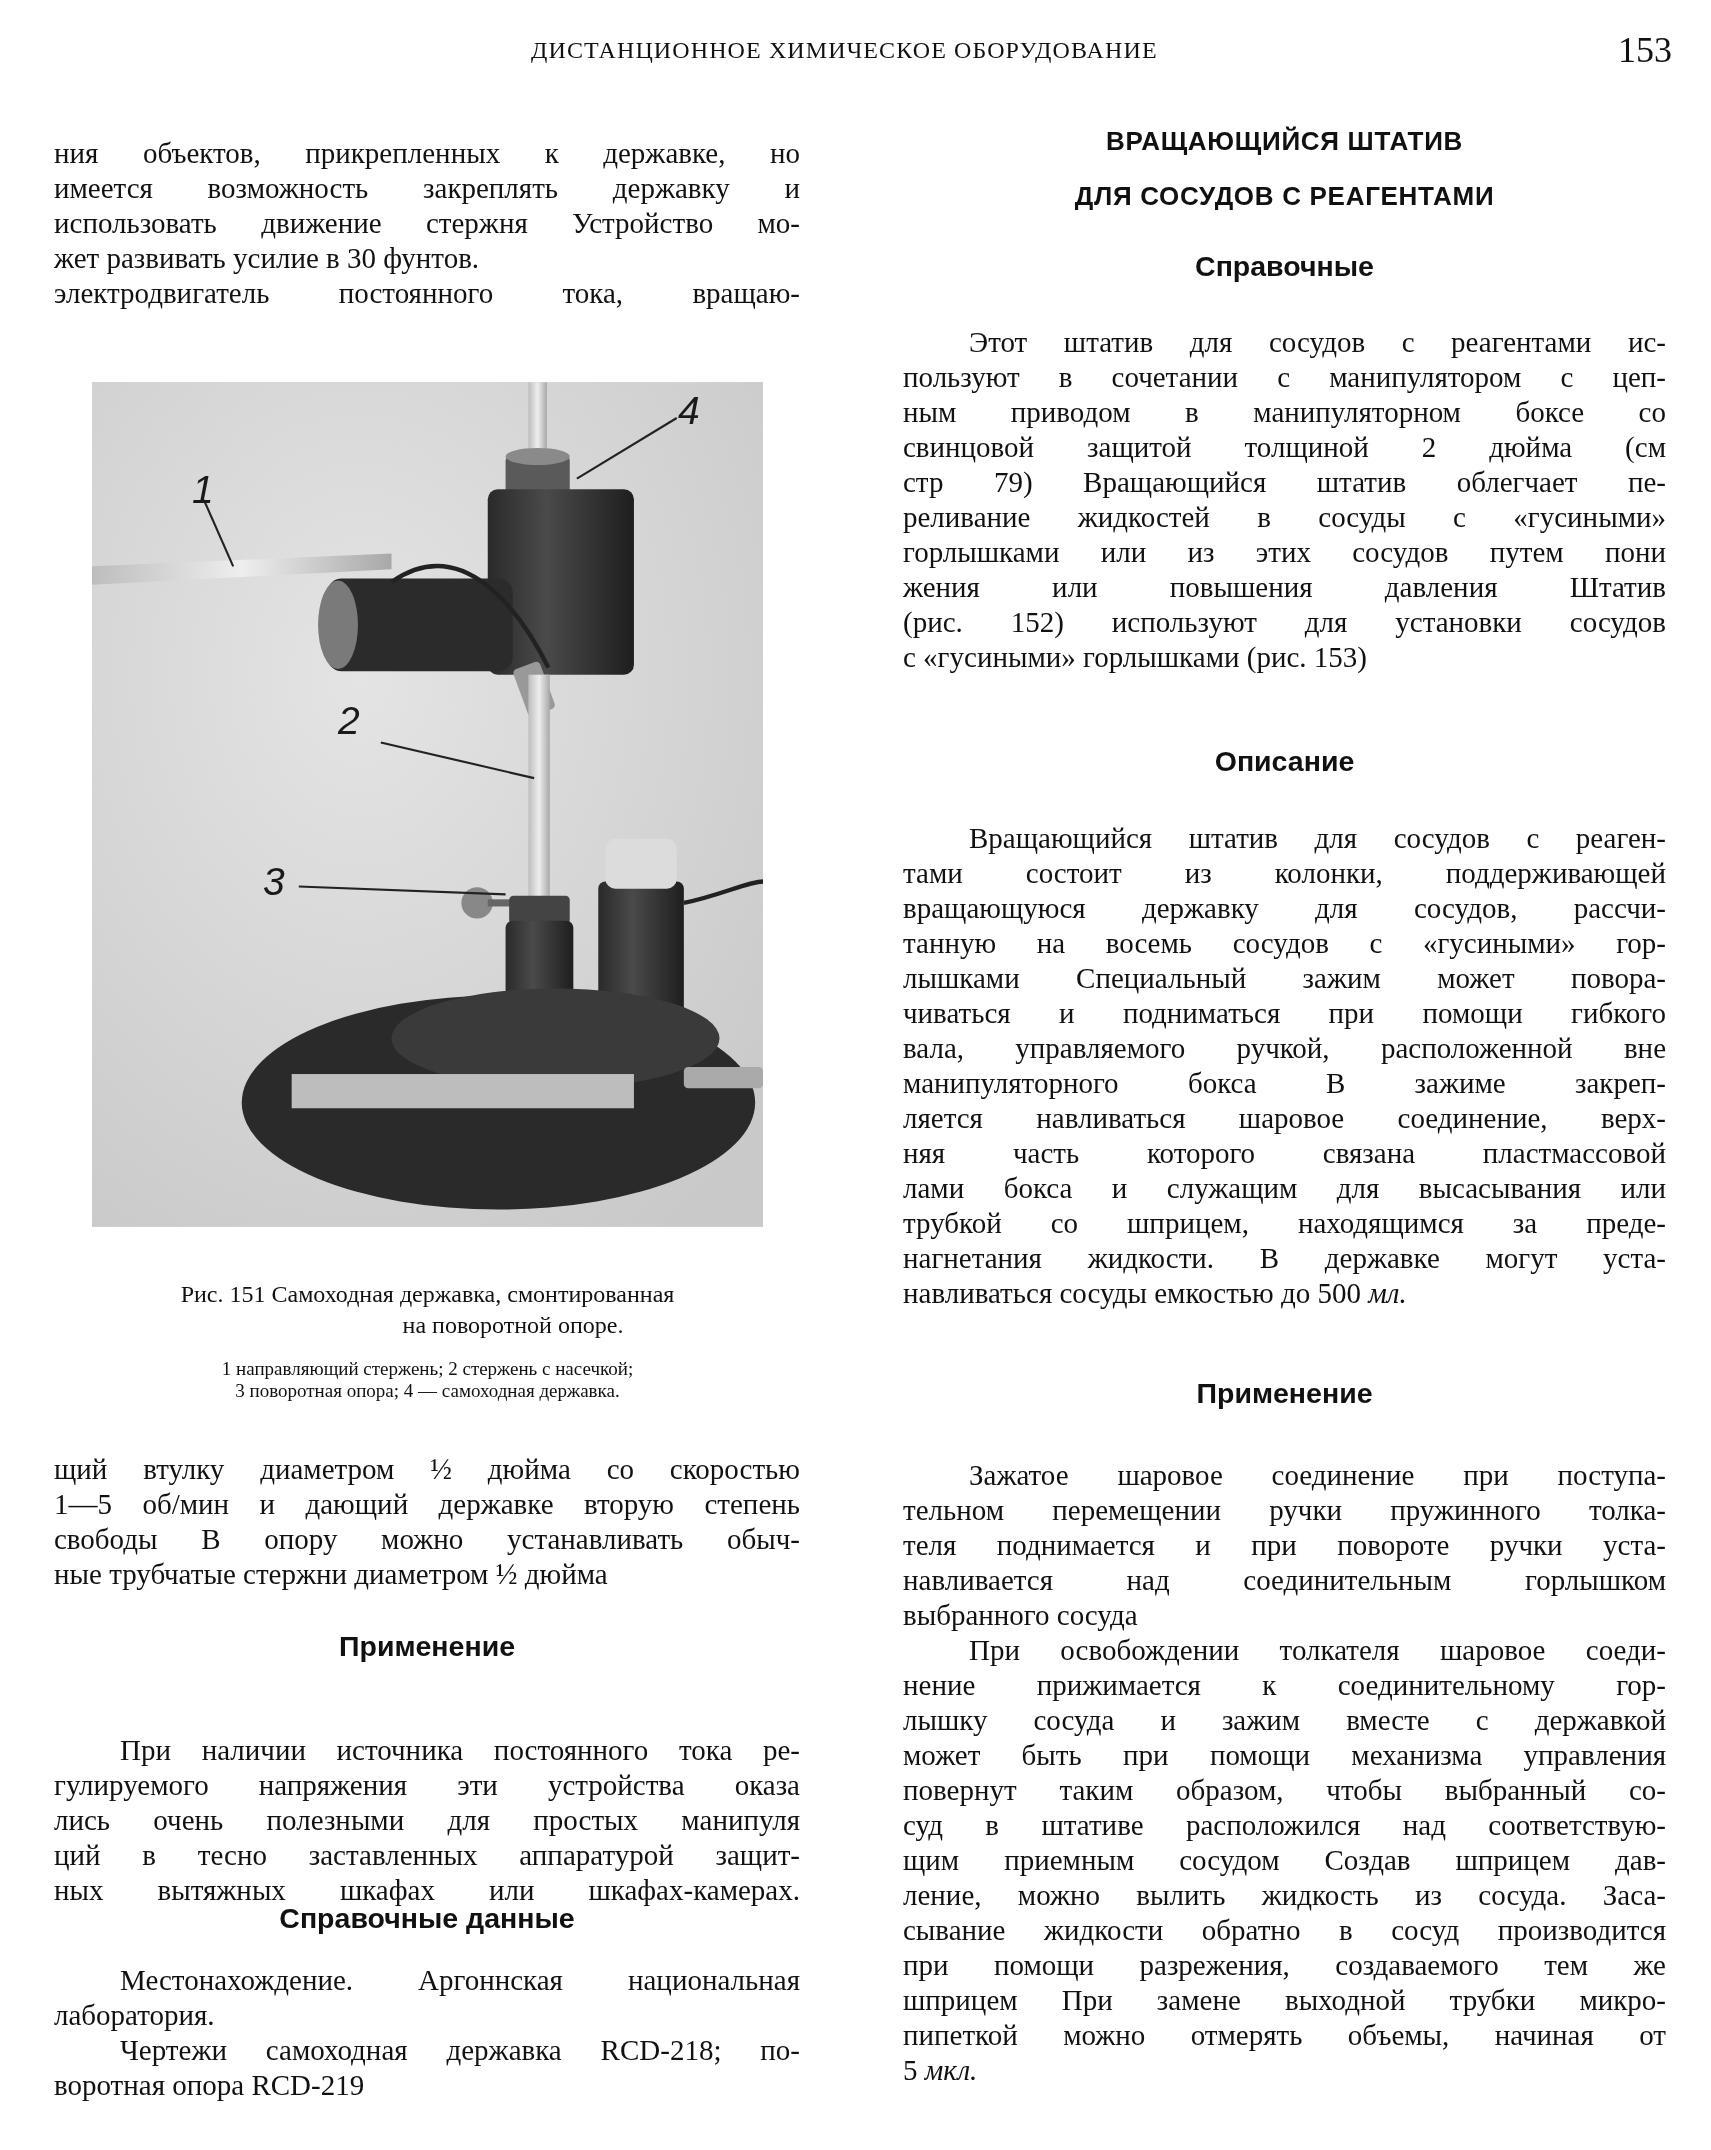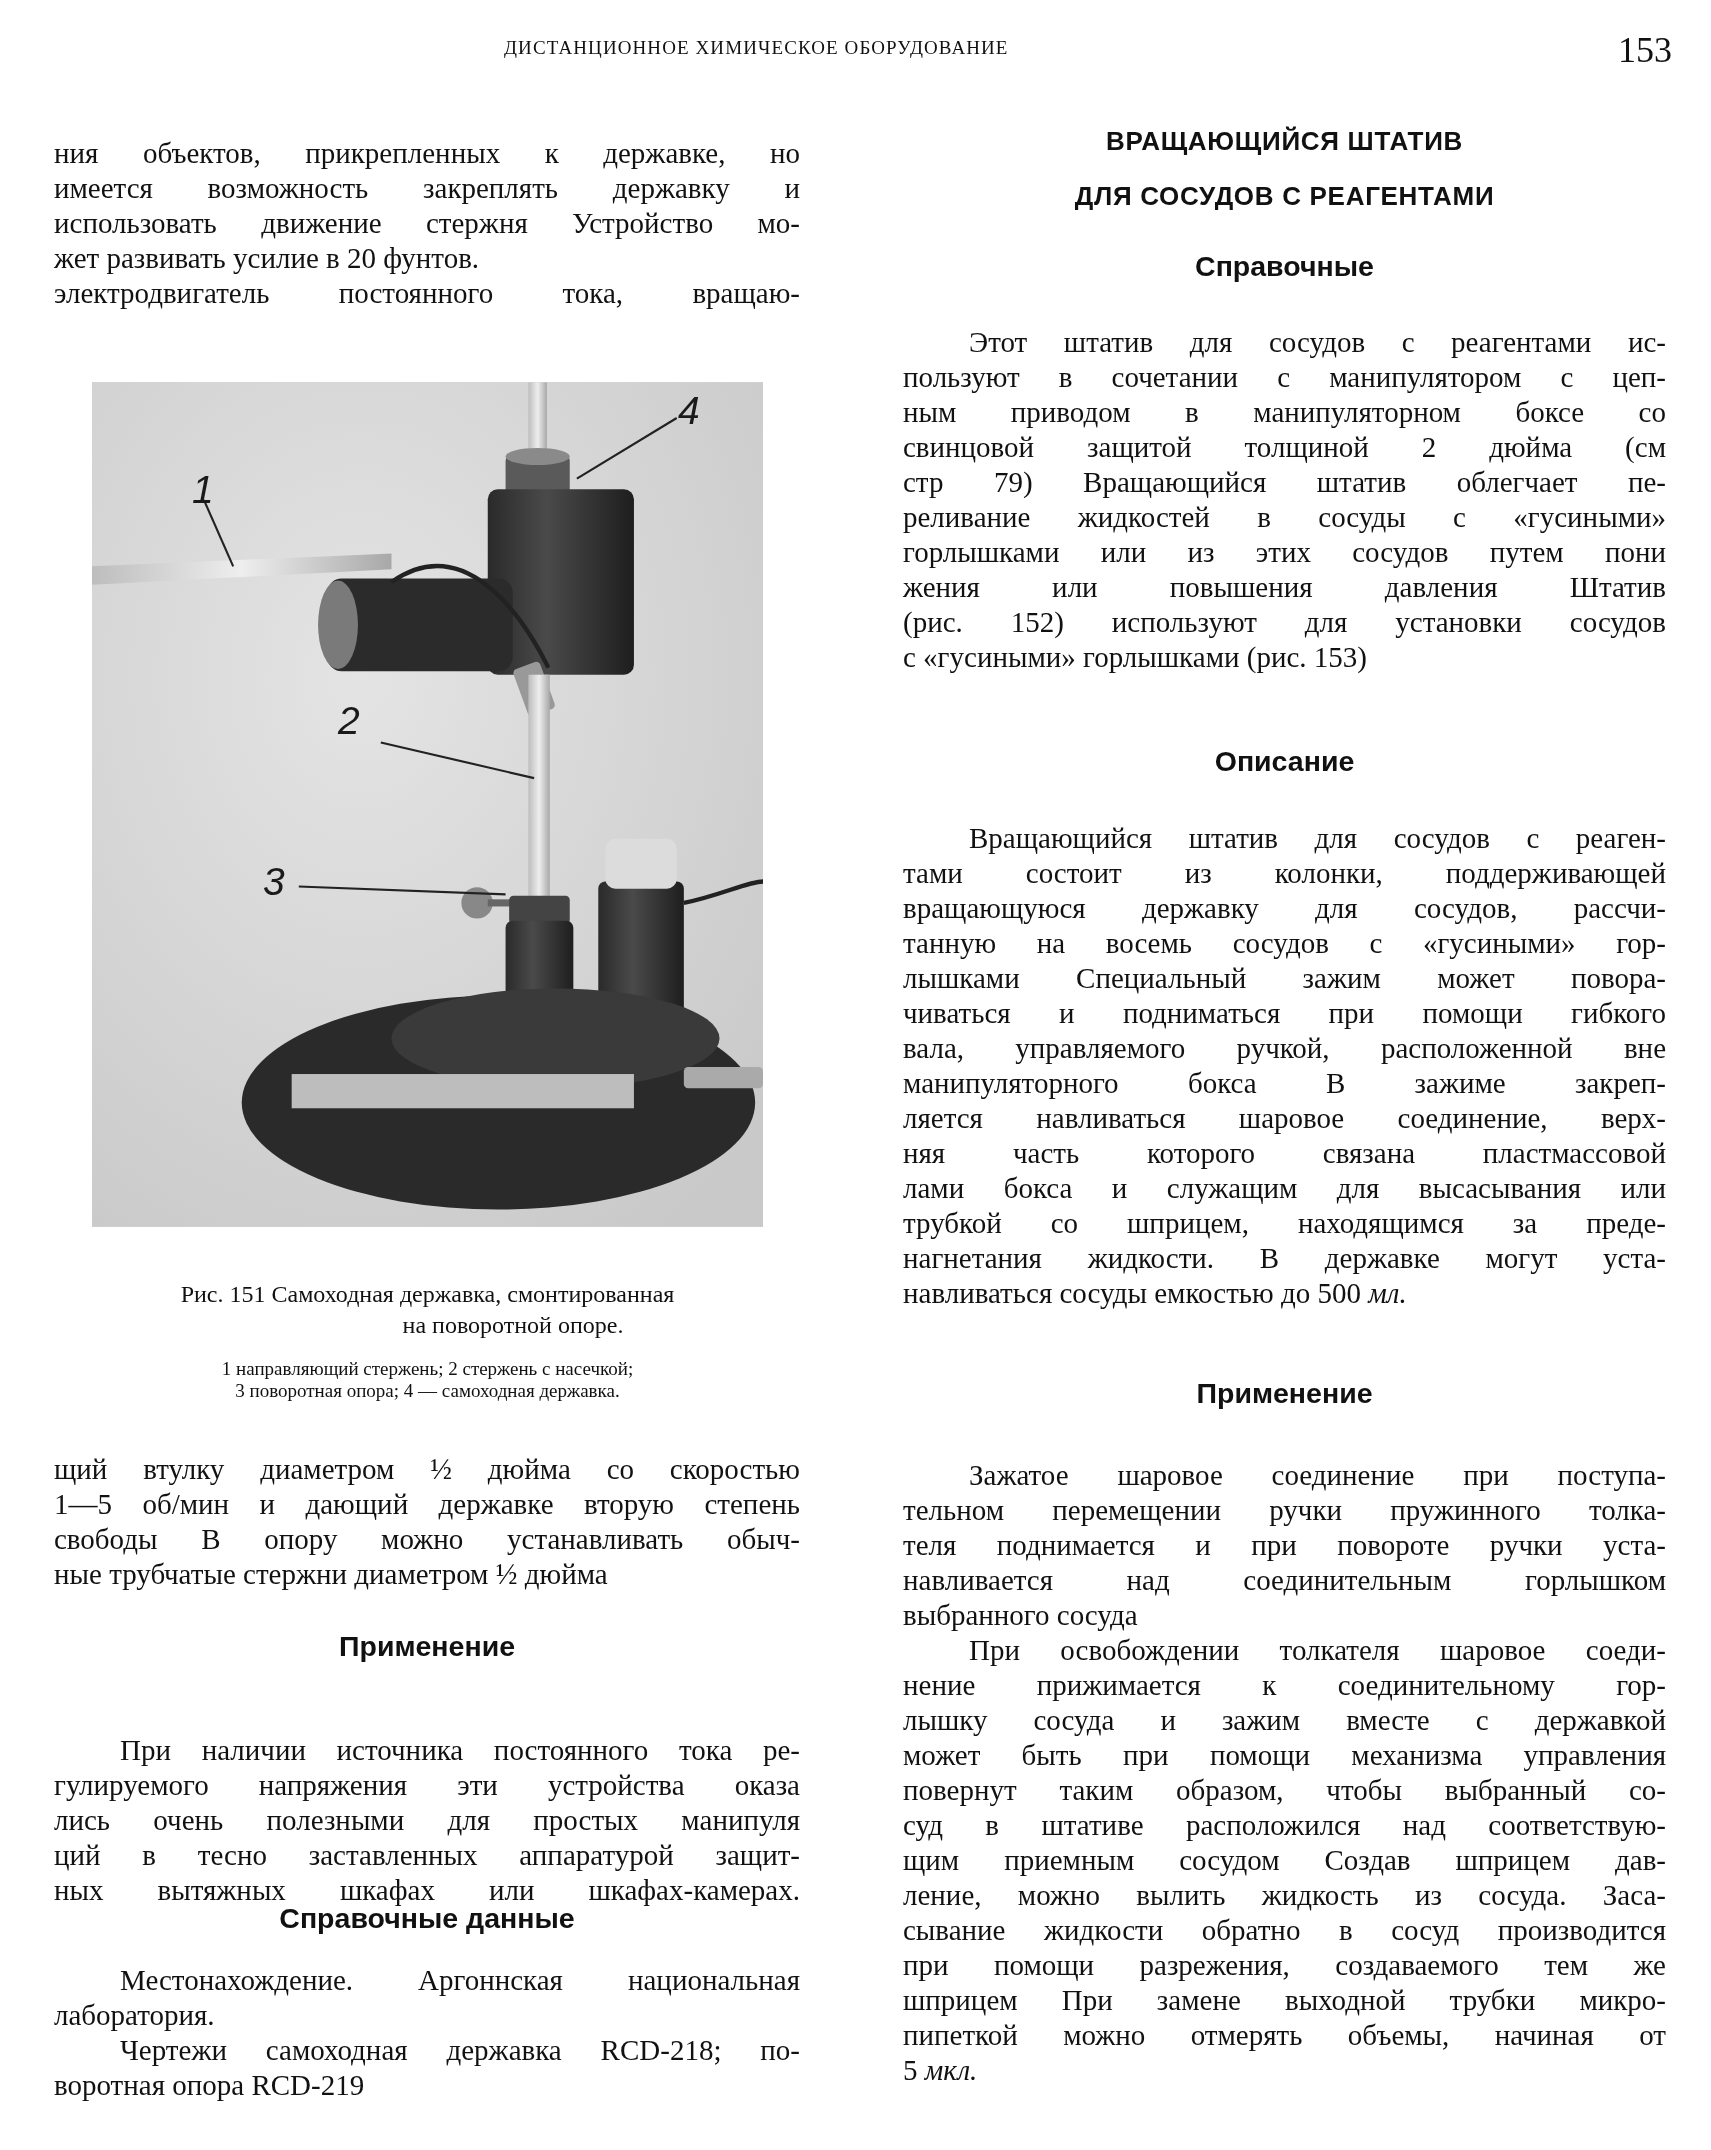--- a/index.html
+++ b/index.html
@@ -1,19 +1,19 @@
 <!DOCTYPE html>
 <html style="font-size:11.4px"><head>
 <meta charset="utf-8">
 <style>
   html, body { margin: 0; padding: 0; background: #ffffff; }
   body { width: 1712px; height: 2151px; position: relative; overflow: hidden;
          font-family: "Liberation Serif", "DejaVu Serif", serif; color: #111; }
   .abs { position: absolute; }
-  .running-head { left: 504px; top: 37px; font-size: 19px; letter-spacing: 1.1px;
+  .running-head { left: 531px; top: 37px; font-size: 24px; letter-spacing: 1.1px;
                   font-family: "Liberation Serif", serif; }
   .page-num { left: 1618px; top: 28.5px; font-size: 36px; }
   .col { position: absolute; font-size: 29px; line-height: 35px; }
   .col-left { left: 46px; width: 762px; }
   .col-right { left: 895px; width: 779px; }
   .para { text-align: justify; text-align-last: left; margin: 8px; }
   .para .ln { display: block; text-align: justify; text-align-last: justify; white-space: nowrap; }
   .para .ln.last { text-align-last: left; }
   .para .ln.indent { padding-left: 66px; }
   .heading { position: absolute; text-align: center; font-weight: bold;
@@ -33,21 +33,21 @@
 <body>
 
 <div class="abs running-head">ДИСТАНЦИОННОЕ ХИМИЧЕСКОЕ ОБОРУДОВАНИЕ</div>
 <div class="abs page-num">153</div>
 
 <div class="col col-left" style="top:128px;">
   <div class="para">
     <span class="ln">ния объектов, прикрепленных к державке, но</span>
     <span class="ln">имеется возможность закреплять державку и</span>
     <span class="ln">использовать движение стержня Устройство мо-</span>
-    <span class="ln last">жет развивать усилие в 20 фунтов.</span>
+    <span class="ln last">жет развивать усилие в 30 фунтов.</span>
     <span class="ln">электродвигатель постоянного тока, вращаю-</span>
   </div>
 </div>
 
 <div class="photo">
   <svg width="671" height="845" viewBox="0 0 941 1184" xmlns="http://www.w3.org/2000/svg">
     <defs>
       <radialGradient id="bg" cx="40%" cy="35%" r="80%">
         <stop offset="0" stop-color="#e4e4e4"></stop>
         <stop offset="1" stop-color="#c9c9c9"></stop>

